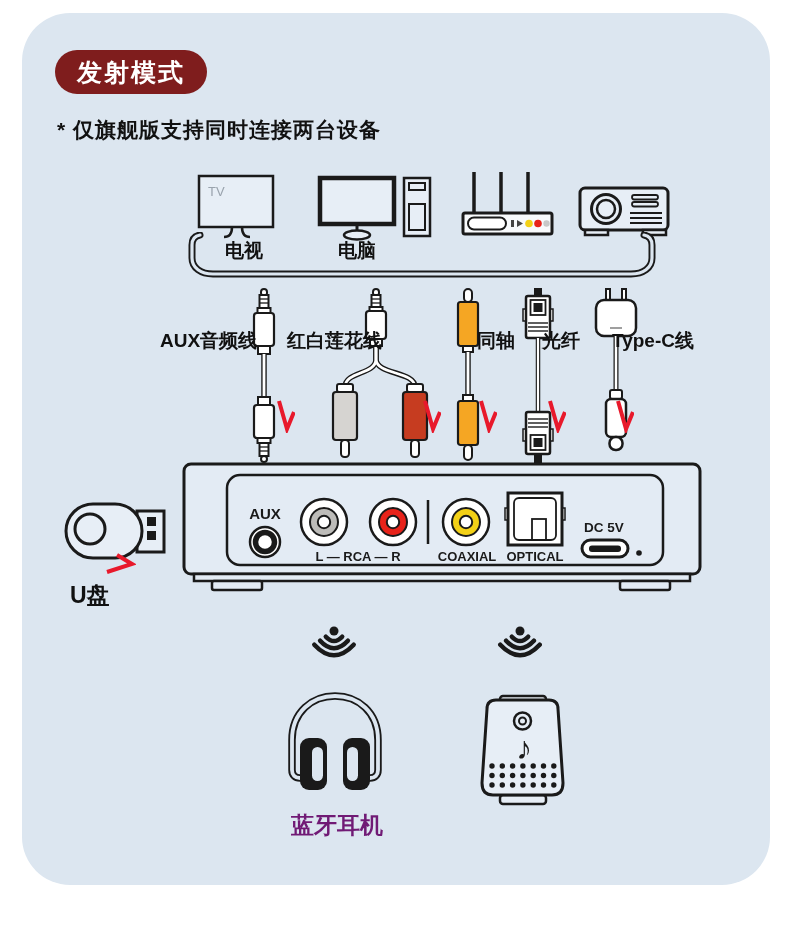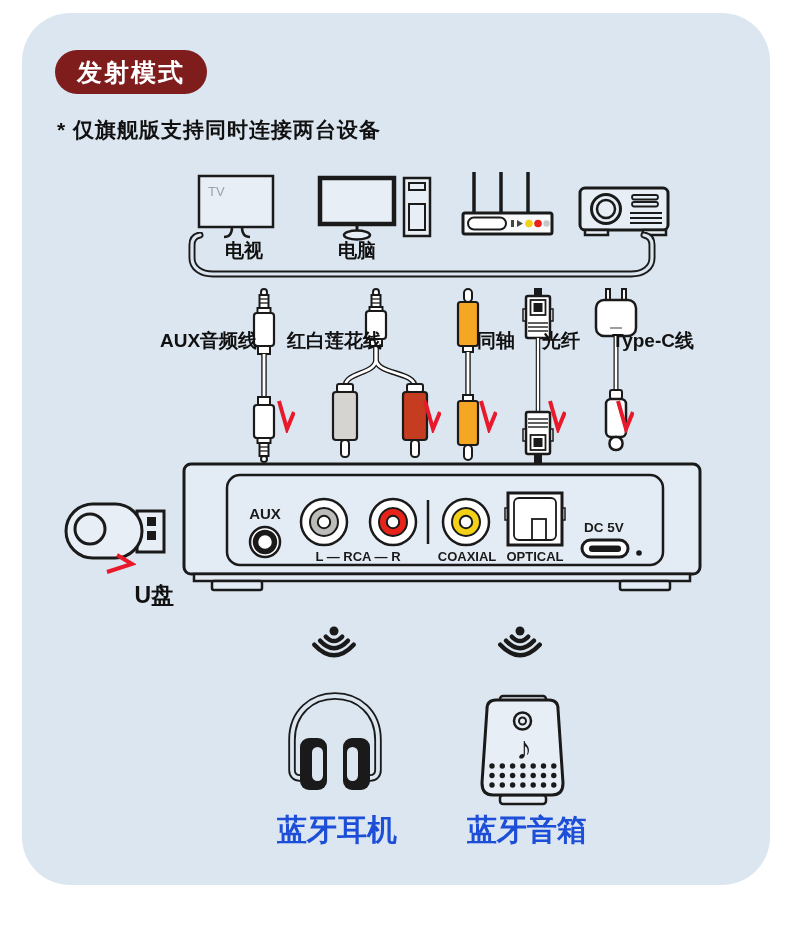--- a/index.html
+++ b/index.html
@@ -6,22 +6,22 @@
   html,body { width:790px; height:936px; background:#ffffff; font-family:"Liberation Sans","DejaVu Sans",sans-serif; }
   .page { position:relative; width:790px; height:936px; overflow:hidden; }
   .panel { position:absolute; left:22px; top:13px; width:748px; height:872px; background:#dce6f0; border-radius:48px; }
   .abs { position:absolute; }
   .badge { left:55px; top:50px; width:152px; height:44px; background:#7f1d1d; border-radius:22px;
            color:#ffffff; font-size:25px; font-weight:bold; letter-spacing:2px;
            display:flex; align-items:center; justify-content:center; }
   .note { left:57px; top:116px; font-size:21px; font-weight:bold; color:#111; letter-spacing:1px; }
   .dev-label { top:238px; font-size:19px; font-weight:bold; color:#111; text-align:center; }
   .cable-label { top:328px; font-size:19px; font-weight:bold; color:#111; }
-  .out-label { top:810px; width:130px; font-size:30px; font-weight:bold; color:#1d4ed8; text-align:center; }
-  .usb-label { left:70px; top:580px; width:104px; font-size:23px; font-weight:bold; color:#111; text-align:right; }
+  .out-label { top:810px; width:130px; font-size:23px; font-weight:bold; color:#701a75; text-align:center; }
+  .usb-label { left:70px; top:580px; width:104px; font-size:23px; font-weight:bold; color:#111; text-align:left; }
   svg { display:block; }
   svg text { font-family:"Liberation Sans","DejaVu Sans",sans-serif; }
 </style>
 </head>
 <body>
 
 <div class="page">
   <div class="panel abs"></div>
 
   <div class="badge abs">
@@ -287,14 +287,13 @@
         <circle cx="26.3" cy="95" r="2.7"></circle>
         <circle cx="36.6" cy="95" r="2.7"></circle>
         <circle cx="46.9" cy="95" r="2.7"></circle>
         <circle cx="57.2" cy="95" r="2.7"></circle>
         <circle cx="67.5" cy="95" r="2.7"></circle>
         <circle cx="77.8" cy="95" r="2.7"></circle>
     </g>
   </svg>
 
   <div class="out-label abs" style="left:272px">蓝牙耳机</div>
-  <div class="out-label abs" style="left:462px">蓝牙音箱</div>
 </div>
 
 </body></html>

